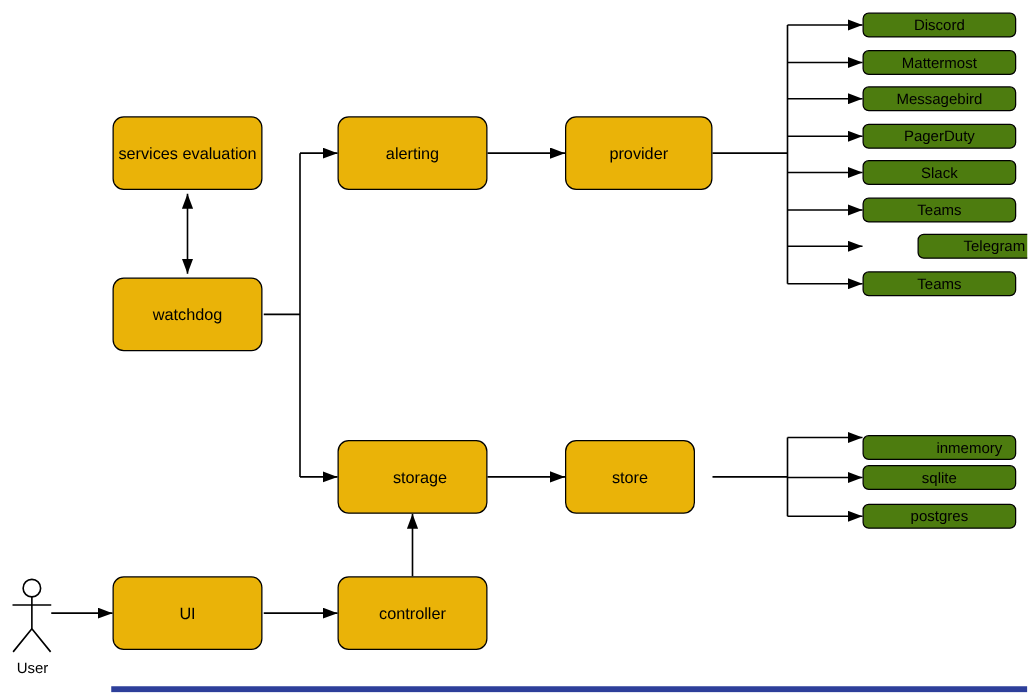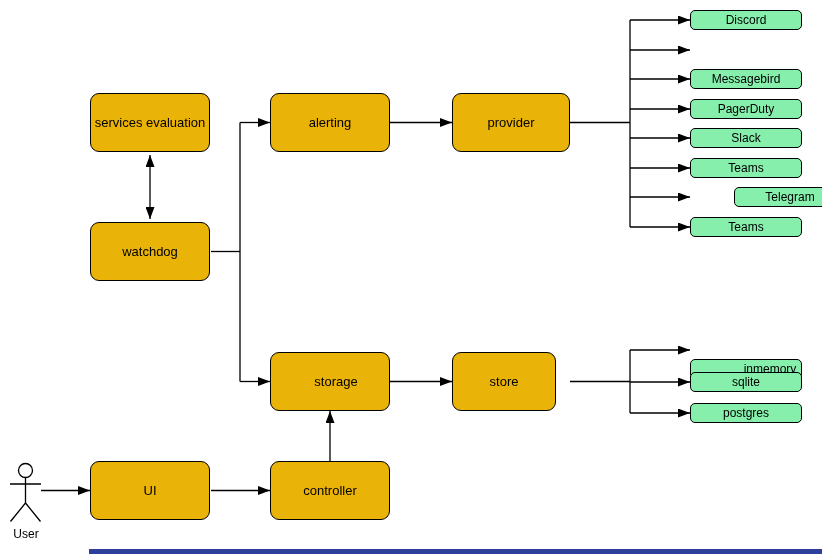--- a/index.html
+++ b/index.html
@@ -18,22 +18,22 @@
     width:120px; height:59px;
     background:#eab308;
     border:1.4px solid #000000;
     border-radius:9px;
     display:flex; align-items:center; justify-content:center;
     font-size:13px;
     white-space:nowrap;
   }
   .leaf {
     position:absolute;
-    left:690px; width:112px; height:20px;
-    background:#86efac;
+    left:690px; width:123px; height:20px;
+    background:#4d7c0f;
     border:1.3px solid #000000;
     border-radius:5px;
     display:flex; align-items:center; justify-content:center;
     font-size:12px;
     white-space:nowrap;
   }
   .actor-label {
     position:absolute;
     left:8px; top:527px; width:36px;
     text-align:center;
@@ -100,28 +100,29 @@
   <div class="node" style="left:90px;  top:93px;">services evaluation</div>
   <div class="node" style="left:90px;  top:222px;">watchdog</div>
   <div class="node" style="left:270px; top:93px;">alerting</div>
   <div class="node" style="left:452px; top:93px;  width:118px;">provider</div>
   <div class="node" style="left:270px; top:352px;padding-left:12px;">storage</div>
   <div class="node" style="left:452px; top:352px; width:104px;">store</div>
   <div class="node" style="left:90px;  top:461px;">UI</div>
   <div class="node" style="left:270px; top:461px;">controller</div>
 
   <div class="leaf" style="top:10px;">Discord</div>
+  <div class="leaf" style="top:40px;">Mattermost</div>
   <div class="leaf" style="top:69px;">Messagebird</div>
   <div class="leaf" style="top:99px;">PagerDuty</div>
   <div class="leaf" style="top:128px;">Slack</div>
   <div class="leaf" style="top:158px;">Teams</div>
   <div class="leaf" style="top:187px;margin-left:44px;">Telegram</div>
   <div class="leaf" style="top:217px;">Teams</div>
 
-  <div class="leaf" style="top:359px;padding-left:48px;">inmemory</div>
+  <div class="leaf" style="top:348px;padding-left:48px;">inmemory</div>
   <div class="leaf" style="top:372px;">sqlite</div>
   <div class="leaf" style="top:403px;">postgres</div>
 
   <div class="actor-label">User</div>
 
   <div class="bottom-bar"></div>
 
 </div>
 
 </body></html>

